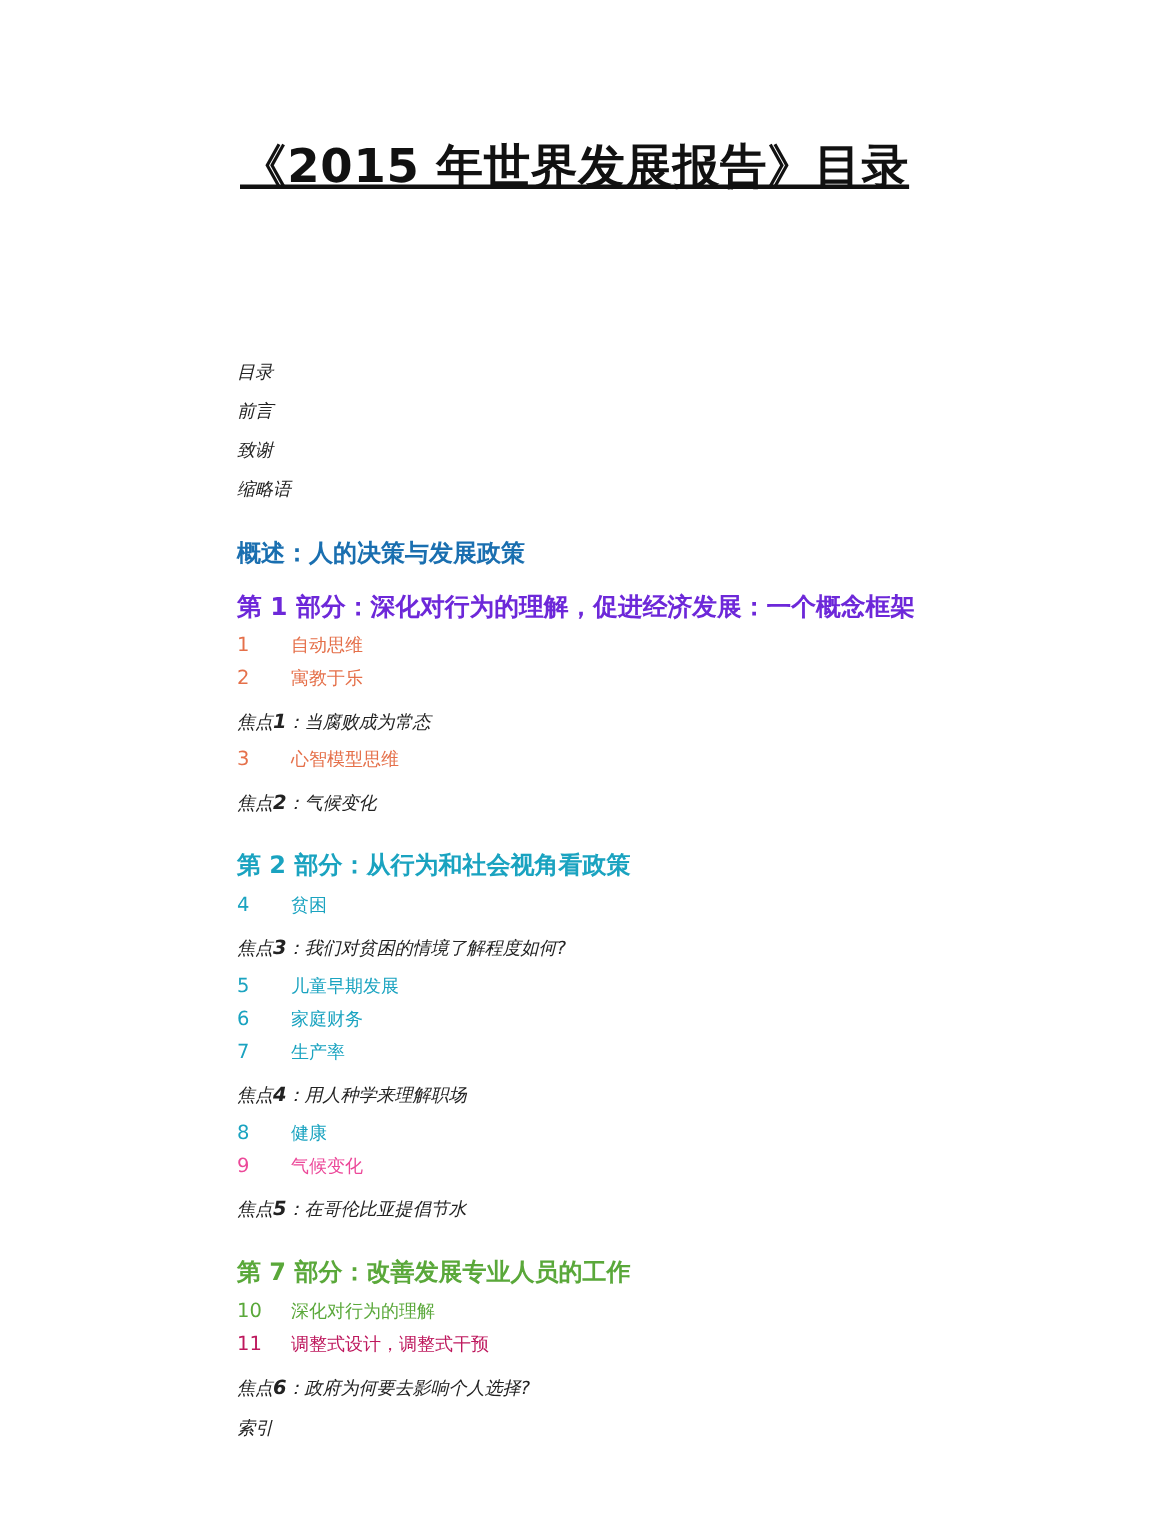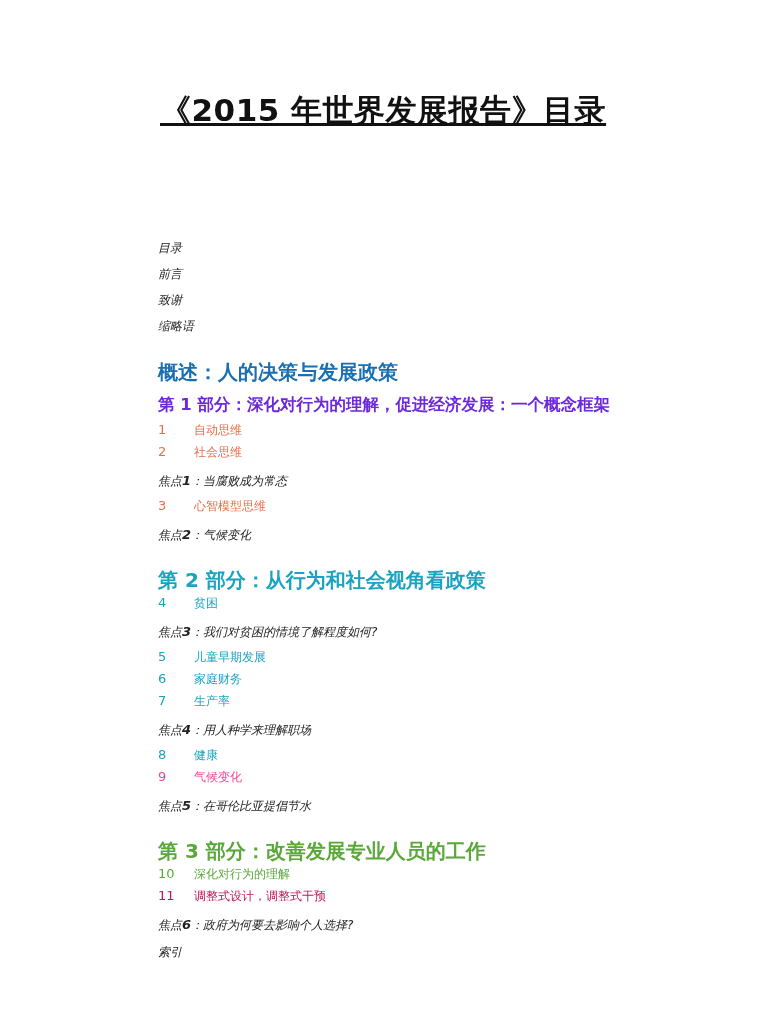--- a/index.html
+++ b/index.html
@@ -3,21 +3,21 @@
 <meta charset="utf-8">
 <style>
   html, body { margin: 0; padding: 0; background: #ffffff; }
   body { width: 780px; height: 1024px; position: relative; overflow: hidden;
          font-family: "DejaVu Sans", "Liberation Sans", sans-serif; color: #1a1a1a; }
   .title { position: absolute; left: 160px; top: 90px; font-size: 31px; font-weight: bold;
            letter-spacing: 0.5px; color: #111; white-space: nowrap; text-decoration: underline; }
   .toc { position: absolute; left: 158px; top: 0; width: 600px; }
   .fm { position: absolute; font-family: Liberation Sans, sans-serif;
         font-style: italic; font-size: 12px; color: #222; }
-  .part { position: absolute; font-weight: bold; font-size: 20px; white-space: nowrap; }
+  .part { position: absolute; font-weight: bold; font-size: 16px; white-space: nowrap; }
   .ch { position: absolute; font-weight: normal; font-size: 12px; white-space: nowrap; }
   .ch .num { display: inline-block; width: 36px; font-size: 13px; }
   .focus { position: absolute; font-style: italic; font-size: 12px; color: #222; white-space: nowrap; }
   .focus .fl { font-weight: normal; }
   .focus .fn { font-weight: bold; font-size: 13px; }
 </style>
 </head>
 <body>
 
 <div class="title">《2015 年世界发展报告》目录</div>
@@ -28,21 +28,21 @@
   <div class="fm" style="top:292px">致谢</div>
   <div class="fm" style="top:318px">缩略语</div>
 
   <div class="part" style="top:359px;color:#1a6fb0">概述：人的决策与发展政策</div>
 
   <div class="part" style="top:394px;color:#6d28d9;font-size:16.5px">第 1 部分：深化对行为的理解，促进经济发展：一个概念框架</div>
   <div class="ch" style="top:422px;color:#e5704a">
     <span class="num">1</span><span>自动思维</span>
   </div>
   <div class="ch" style="top:444px;color:#e5704a">
-    <span class="num">2</span><span>社会思维</span>
+    <span class="num">2</span><span>寓教于乐</span>
   </div>
   <div class="focus" style="top:473px">
     <span class="fl">焦点</span><span class="fn">1</span><span>：当腐败成为常态</span>
   </div>
   <div class="ch" style="top:498px;color:#e5704a">
     <span class="num">3</span><span>心智模型思维</span>
   </div>
   <div class="focus" style="top:527px">
     <span class="fl">焦点</span><span class="fn">2</span><span>：气候变化</span>
   </div>
@@ -69,21 +69,21 @@
   <div class="ch" style="top:747px;color:#1aa3c0">
     <span class="num">8</span><span>健康</span>
   </div>
   <div class="ch" style="top:769px;color:#ec4899">
     <span class="num">9</span><span>气候变化</span>
   </div>
   <div class="focus" style="top:798px">
     <span class="fl">焦点</span><span class="fn">5</span><span>：在哥伦比亚提倡节水</span>
   </div>
 
-  <div class="part" style="top:838px;color:#5aa83a">第 3 部分：改善发展专业人员的工作</div>
+  <div class="part" style="top:838px;color:#5aa83a">第 7 部分：改善发展专业人员的工作</div>
   <div class="ch" style="top:866px;color:#5aa83a">
     <span class="num">10</span><span>深化对行为的理解</span>
   </div>
   <div class="ch" style="top:888px;color:#be185d">
     <span class="num">11</span><span>调整式设计，调整式干预</span>
   </div>
   <div class="focus" style="top:917px">
     <span class="fl">焦点</span><span class="fn">6</span><span>：政府为何要去影响个人选择?</span>
   </div>
 

